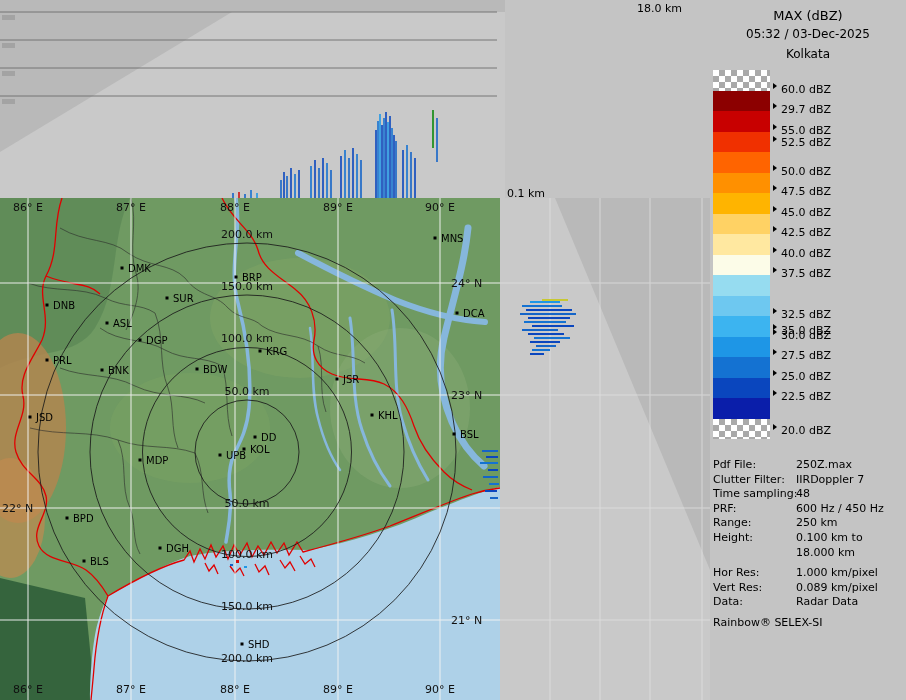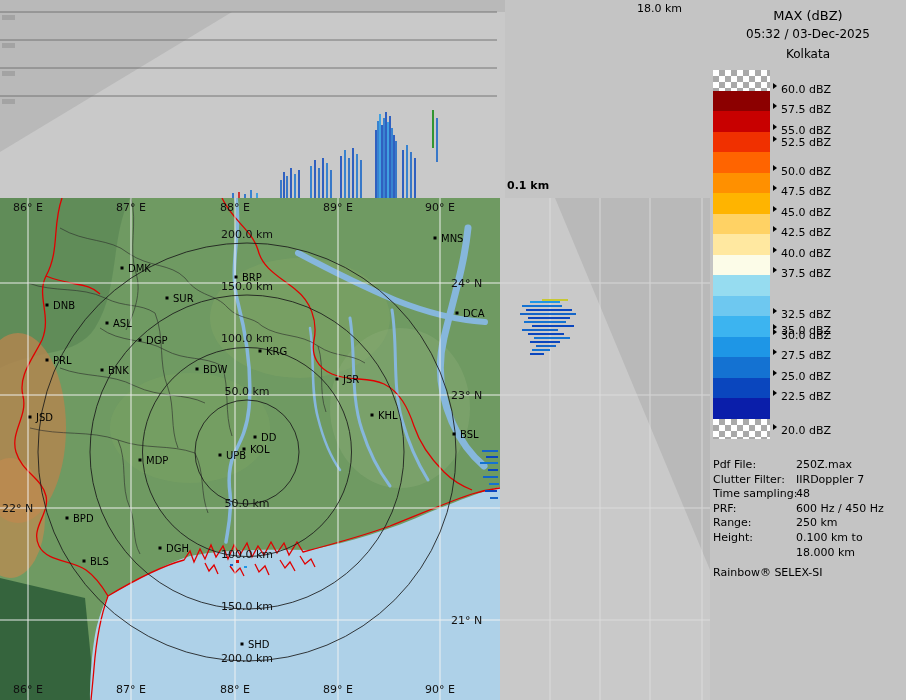--- a/index.html
+++ b/index.html
@@ -25,21 +25,21 @@
   #scale-labels{position:absolute;left:63px;top:70px;}
   .scale-label{position:absolute;left:0;white-space:nowrap;font-size:11px;display:flex;}
   .tick{display:inline-block;width:0;height:0;border-left:4px solid #000;
         border-top:3px solid transparent;border-bottom:3px solid transparent;margin-right:4px;}
   #info{position:absolute;left:3px;top:458px;width:190px;font-size:11px;}
   .info-group{margin-bottom:6px;}
   .info-row{line-height:14.6px;white-space:nowrap;}
   .info-label{display:inline-block;width:83px;}
   #info-footer{margin-top:4px;line-height:14.6px;}
   #top-height-label{left:637px;top:2px;font-size:11px;}
-  #side-height-label{left:507px;top:179px;font-size:11px;font-weight:bold;}
+  #side-height-label{left:507px;top:187px;font-size:11px;}
 </style>
 </head>
 <body>
 
 <div id="root">
 
   <svg class="abs" id="top-panel" style="left:0;top:0;" width="505" height="198" viewBox="0 0 505 198">
     <rect x="0" y="0" width="505" height="198" fill="#b9b9b9"></rect>
     <path d="M0,198 L0,152 L232,12 L505,12 L505,198 Z" fill="#c9c9c9"></path>
     <g id="top-gridlines">
@@ -320,21 +320,21 @@
         <div class="scale-box" style="background: rgb(10, 30, 170); top: 328px; height: 20.5px;"></div>
         <div class="scale-box checker" style="top: 348.5px; height: 20.5px;"></div>
       </div>
     <div id="scale-labels">
         <div class="scale-label" style="top: 12.5px;">
           <span class="tick"></span>
           <span>60.0 dBZ</span>
         </div>
         <div class="scale-label" style="top: 33px;">
           <span class="tick"></span>
-          <span>57.5 dBZ</span>
+          <span>29.7 dBZ</span>
         </div>
         <div class="scale-label" style="top: 53.5px;">
           <span class="tick"></span>
           <span>55.0 dBZ</span>
         </div>
         <div class="scale-label" style="top: 66px;">
           <span class="tick"></span>
           <span>52.5 dBZ</span>
         </div>
         <div class="scale-label" style="top: 94.5px;">
@@ -395,18 +395,23 @@
       <div id="info-groups">
           <div class="info-group">
             <div class="info-row"><span class="info-label">Pdf File:</span><span>250Z.max</span></div>
             <div class="info-row"><span class="info-label">Clutter Filter:</span><span>IIRDoppler 7</span></div>
             <div class="info-row"><span class="info-label">Time sampling:</span><span>48</span></div>
             <div class="info-row"><span class="info-label">PRF:</span><span>600 Hz / 450 Hz</span></div>
             <div class="info-row"><span class="info-label">Range:</span><span>250 km</span></div>
             <div class="info-row"><span class="info-label">Height:</span><span>0.100 km to</span></div>
             <div class="info-row"><span class="info-label"></span><span>18.000 km</span></div>
           </div>
+          <div class="info-group">
+            <div class="info-row"><span class="info-label">Hor Res:</span><span>1.000 km/pixel</span></div>
+            <div class="info-row"><span class="info-label">Vert Res:</span><span>0.089 km/pixel</span></div>
+            <div class="info-row"><span class="info-label">Data:</span><span>Radar Data</span></div>
+          </div>
         </div>
       <div id="info-footer">Rainbow® SELEX-SI</div>
     </div>
   </div>
 
 </div>
 
 </body></html>

